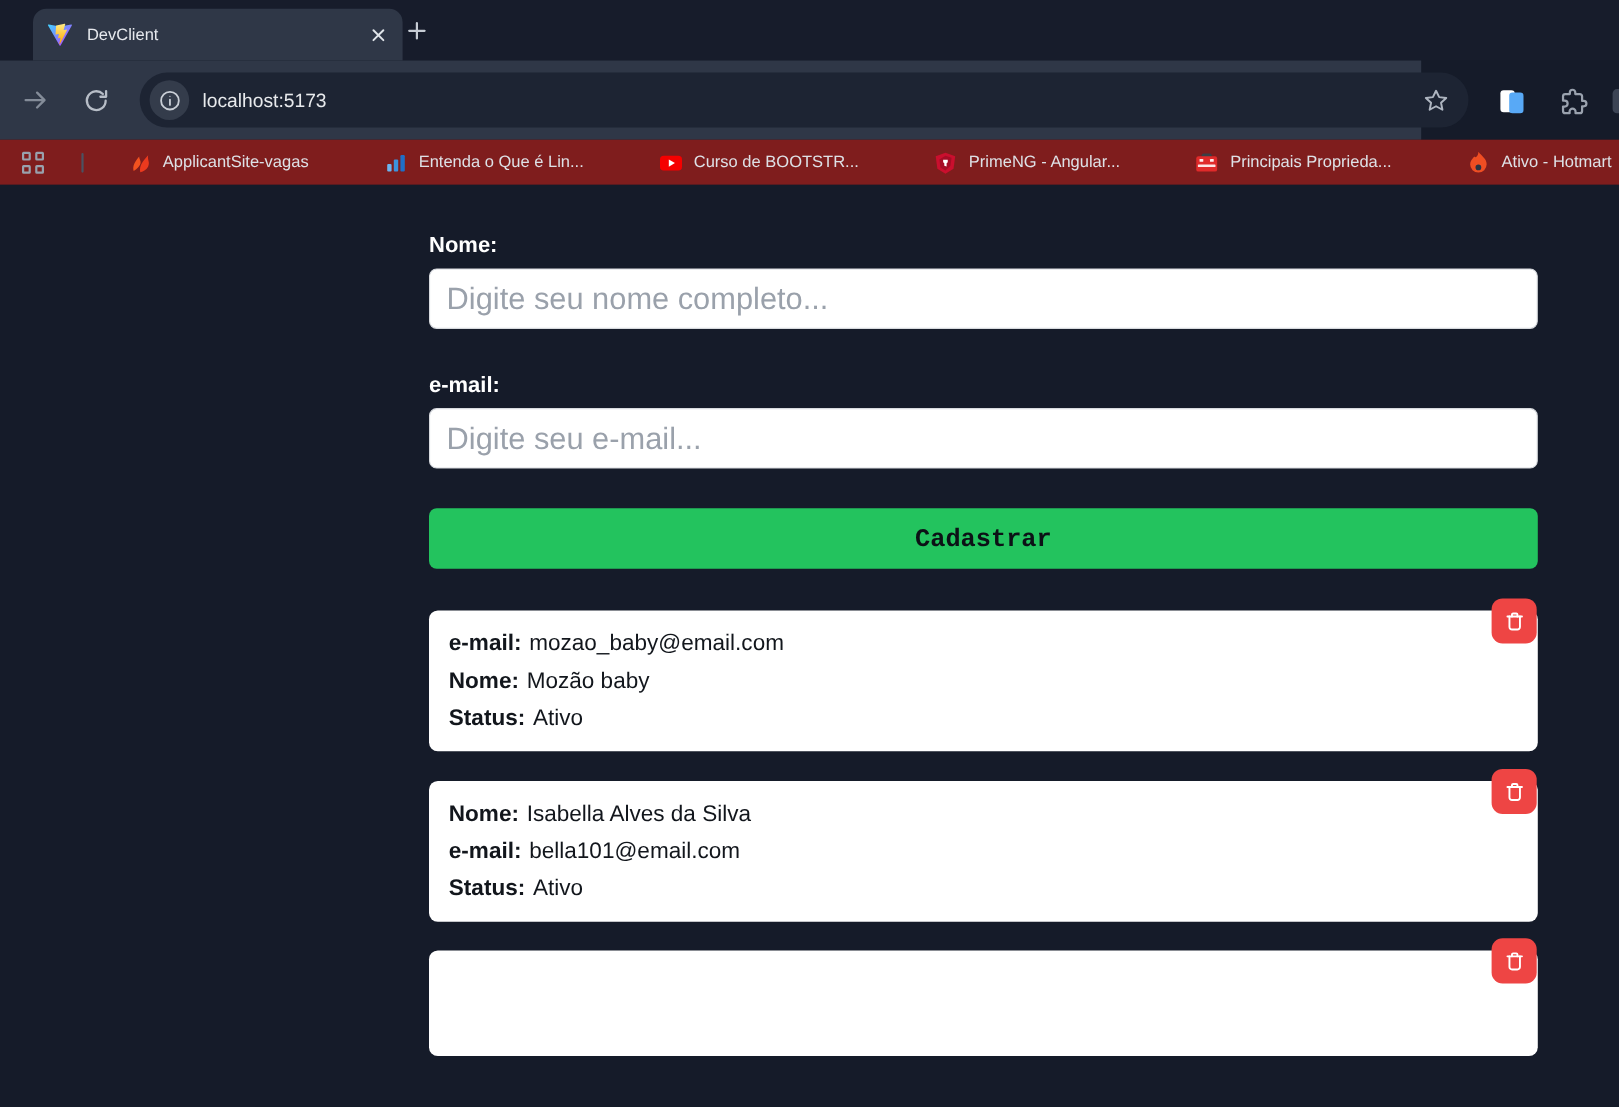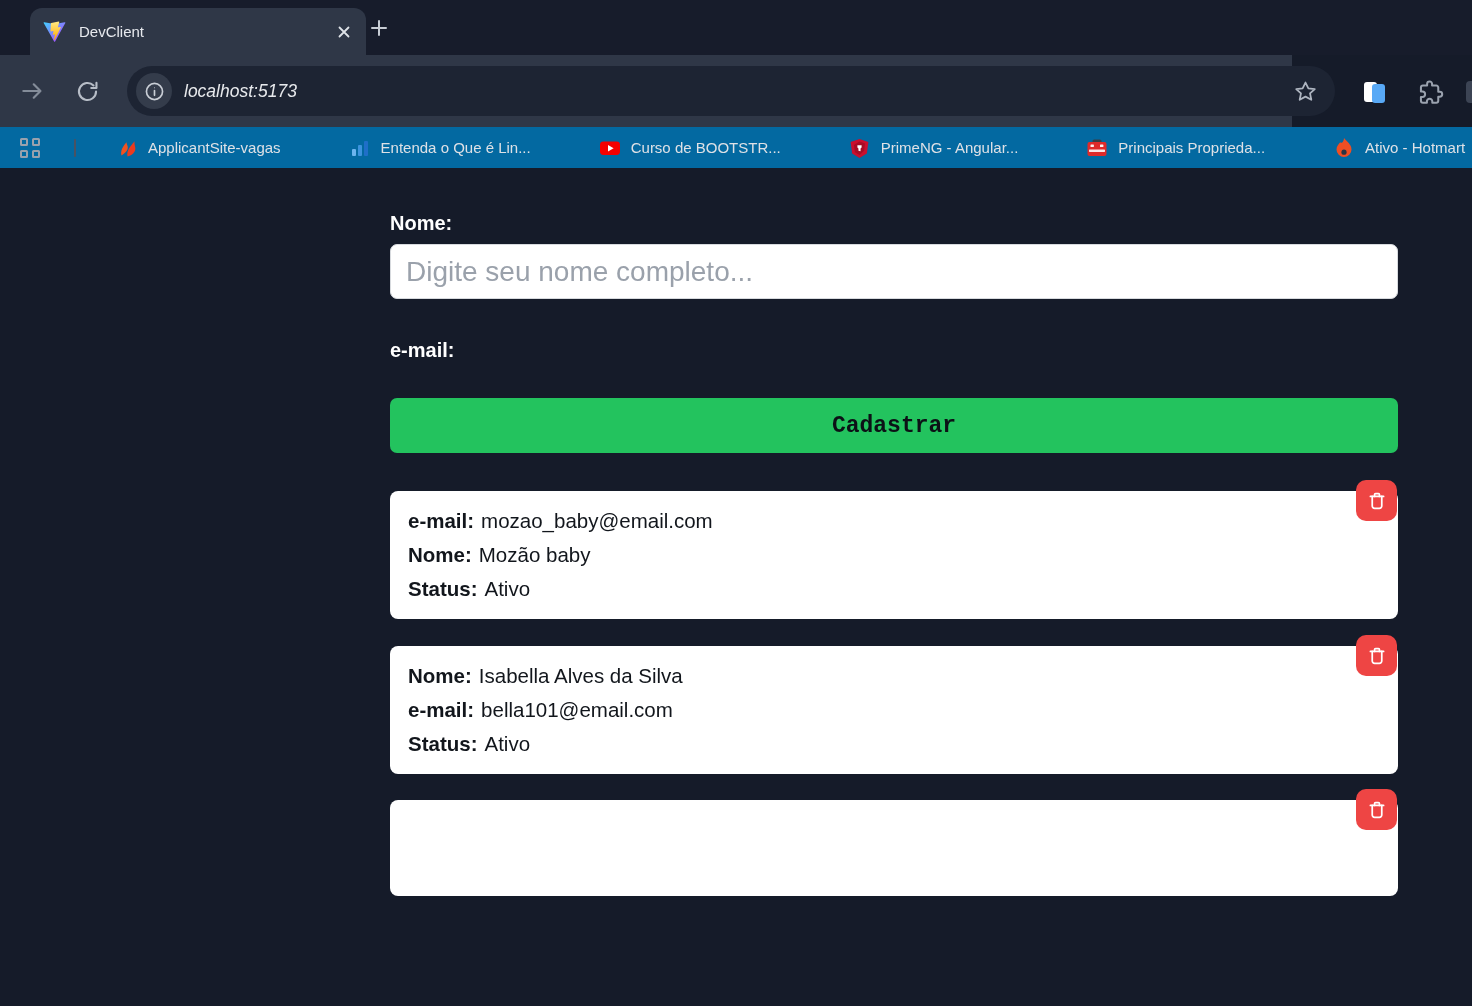--- a/index.html
+++ b/index.html
@@ -15,38 +15,38 @@
     background:#2f3747;border-radius:12px 12px 0 0;
     display:flex;align-items:center;padding:0 10px 0 12px;box-sizing:border-box;margin-left:16px;
   }
   .tab-title{margin-left:12px;font-size:15px;color:#e7e9ee;flex:1;}
   .tab-close{width:24px;height:24px;border-radius:50%;display:flex;align-items:center;justify-content:center;cursor:pointer;}
   .newtab{
     position:absolute;left:364px;top:13px;width:30px;height:30px;border-radius:50%;
     display:flex;align-items:center;justify-content:center;cursor:pointer;
   }
   
-  .toolbar{position:absolute;top:55px;left:0;width:1292px;height:72px;background:#2f3747;font-style:italic;}
+  .toolbar{position:absolute;top:55px;left:0;width:1292px;height:72px;background:#2f3747;}
   .nav-btn{position:absolute;top:21px;width:30px;height:30px;display:flex;align-items:center;justify-content:center;cursor:pointer;}
   .nav-forward{left:17px;}
   .nav-reload{left:72px;}
   .addressbar{
     position:absolute;left:127px;top:11px;width:1208px;height:50px;border-radius:25px;
     background:#1d2433;display:flex;align-items:center;box-sizing:border-box;padding:0 16px 0 9px;
   }
   .info-chip{width:36px;height:36px;border-radius:50%;background:#343c4b;display:flex;align-items:center;justify-content:center;flex:none;}
   .url-text{margin-left:12px;font-size:17.5px;color:#e8eaed;flex:1;white-space:nowrap;overflow:hidden;}
   .star-btn{width:28px;height:28px;display:flex;align-items:center;justify-content:center;flex:none;cursor:pointer;}
   .tb-right{position:absolute;top:21px;display:flex;align-items:center;justify-content:center;width:32px;height:32px;cursor:pointer;}
   .panel-btn{left:1358px;}
   .puzzle-btn{left:1414px;}
   .edge-partial{position:absolute;left:1466px;top:26px;width:10px;height:22px;border-radius:4px 0 0 4px;background:#3c4454;}
   
   .bookmarksbar{
-    position:absolute;top:127px;left:0;width:1472px;height:41px;background:#0369a1;
+    position:absolute;top:127px;left:0;width:1472px;height:41px;background:#7f1d1d;
     display:flex;align-items:center;overflow:hidden;white-space:nowrap;gap:16px;
   }
   .apps-grid{margin-left:20px;display:grid;grid-template-columns:8px 8px;grid-gap:4px;flex:none;cursor:pointer;}
   .apps-grid span{width:8px;height:8px;border:2.2px solid #99a1ad;border-radius:1.5px;box-sizing:border-box;}
   .bm-divider{width:2px;height:18px;background:#4a5262;border-radius:1px;margin:0 24px 0 18px;flex:none;}
   .bookmark{display:flex;align-items:center;margin-right:52px;cursor:pointer;flex:none;}
   .bookmark .bm-icon{width:22px;height:22px;display:flex;align-items:center;justify-content:center;flex:none;}
   .bookmark .bm-label{margin-left:10px;font-size:15px;color:#dee1e6;}
   
   .page{position:absolute;top:168px;left:0;width:1472px;height:838px;background:#151b29;overflow:hidden;}
@@ -244,20 +244,21 @@
 </div>
 
 <div class="page">
   <div class="container">
 
 
     <div class="field-label">Nome:</div>
     <input class="text-input" type="text" placeholder="Digite seu nome completo..." style="">
 
     <div class="field-label second">e-mail:</div>
+    <input class="text-input" type="text" placeholder="Digite seu e-mail..." style="">
 
     <button class="submit-btn">Cadastrar</button>
 
     <div class="card">
       <button class="delete-btn">
         <span style="display:flex;">
           <svg width="22" height="22" viewBox="0 0 24 24" fill="none" stroke="#ffffff" stroke-width="1.9" stroke-linecap="round" stroke-linejoin="round">
             <path d="M4.8 7h14.4"></path>
             <path d="M9.3 7V5.1c0-.7.55-1.1 1.2-1.1h3c.65 0 1.2.4 1.2 1.1V7"></path>
             <path d="M6.8 7v10.3A2.6 2.6 0 0 0 9.4 20h5.2a2.6 2.6 0 0 0 2.6-2.7V7"></path>

